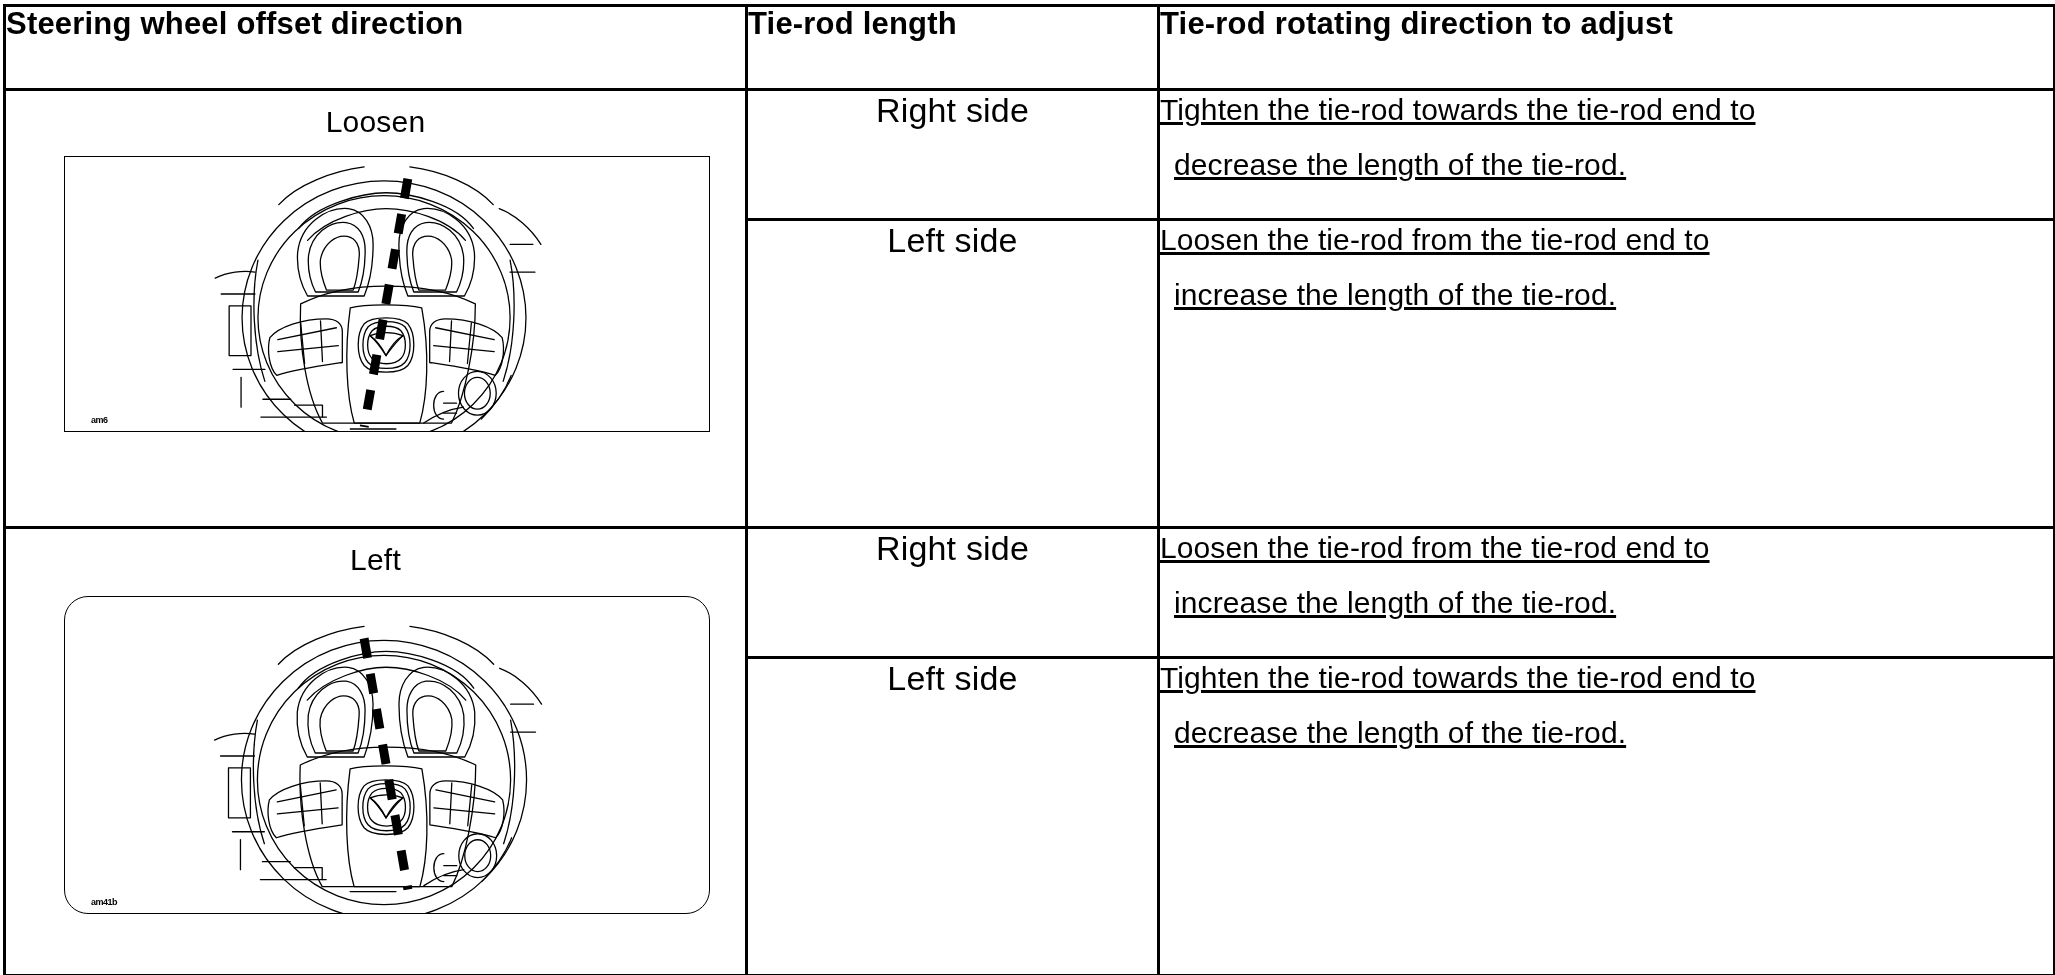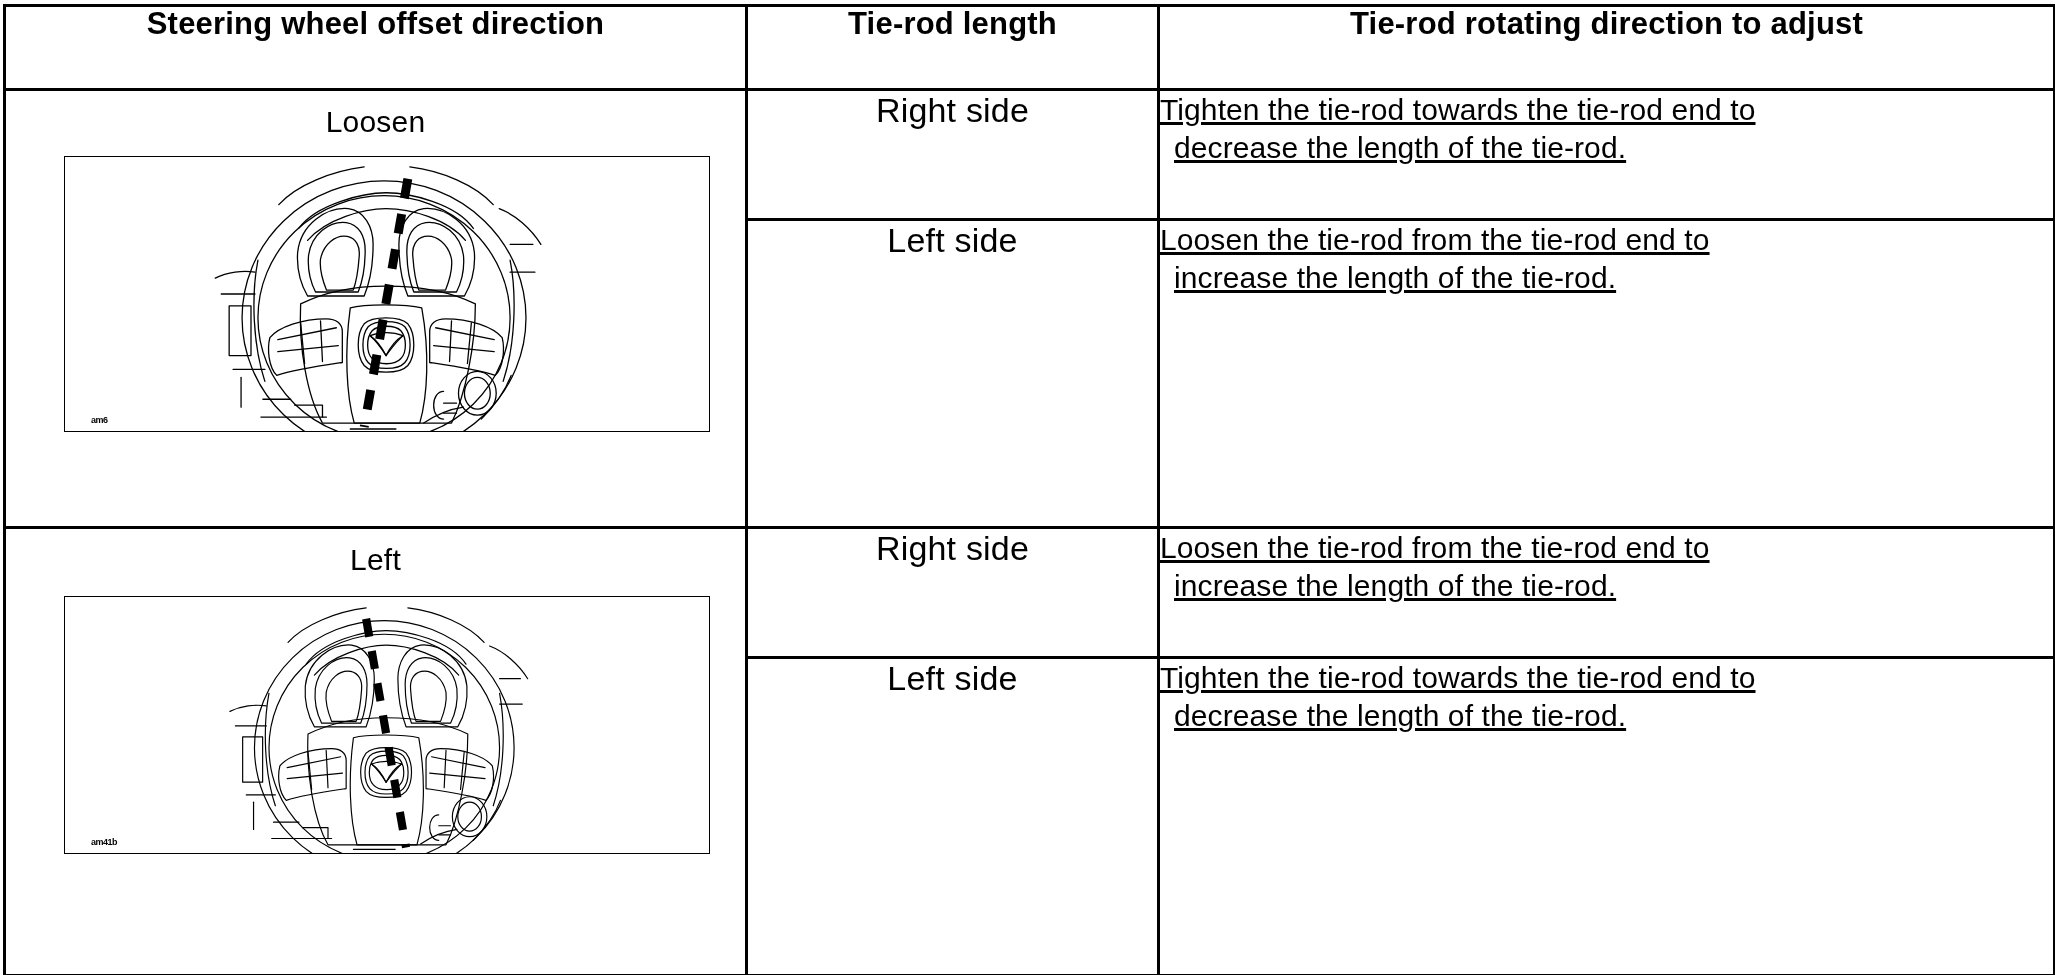--- a/index.html
+++ b/index.html
@@ -36,21 +36,21 @@
     background: #fff;
   }
 
   
   col.c1 { width: 742px; }
   col.c2 { width: 412px; }
   col.c3 { width: 896px; }
 
   .hdr-cell {
     height: 84px;
-    text-align: center;
+    text-align: left;
     vertical-align: middle;
     font-weight: bold;
     font-size: 31px;
     letter-spacing: 0.2px;
     line-height: 1.1;
     padding: 0 6px;
   }
 
   .dir-cell {
     height: 438px;
@@ -81,33 +81,33 @@
   .desc-cell {
     height: 130px;
     font-size: 30px;
     padding: 16px 10px 0 16px;
     line-height: 1.28;
     letter-spacing: 0.1px;
     text-decoration: underline;
   }
   .desc-cell.tall { height: 308px; vertical-align: top; }
   .desc-cell.tall2 { height: 318px; vertical-align: top; }
-  .desc-line-2 { padding-left: 14px; display: block; }
+  .desc-line-2 { padding-left: 14px; display: block; margin-top: 17px; }
 
   
   .illus-wrap {
     width: 646px;
     margin: 18px auto 0 58px;
     border: 1.5px solid #000;
     background: #fff;
     position: relative;
     height: 276px;
     overflow: hidden;
   }
-  .illus-wrap.row2 { height: 258px; margin-top: 20px; }
+  .illus-wrap.row2 { height: 318px; margin-top: 20px; border-radius: 24px; }
 
   .illus-svg { display: block; width: 100%; height: 100%; }
 
   .fig-id {
     position: absolute;
     left: 26px;
     bottom: 6px;
     font-size: 9px;
     font-weight: bold;
     font-family: "Liberation Sans", sans-serif;

